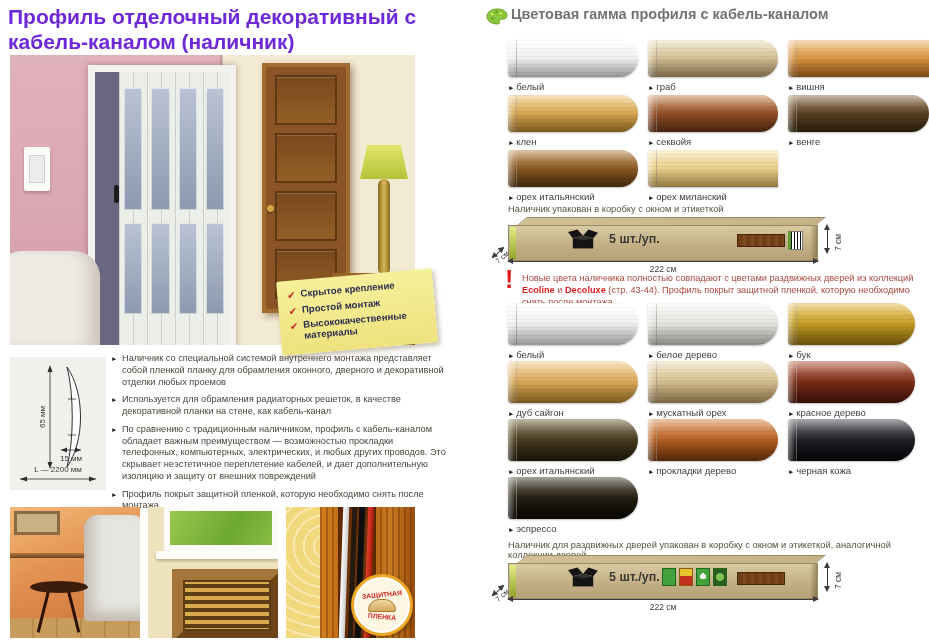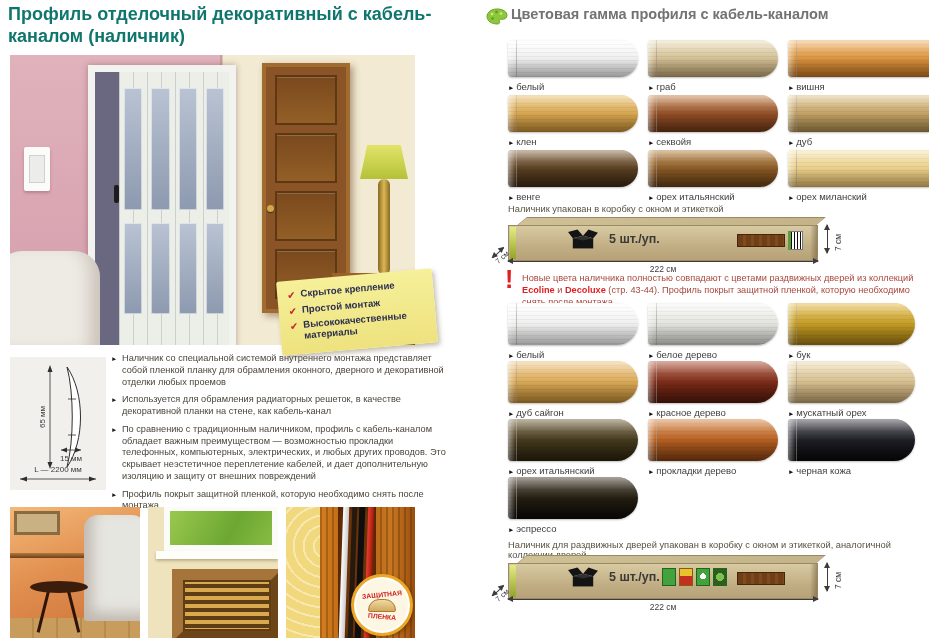--- a/index.html
+++ b/index.html
@@ -1,20 +1,20 @@
 <!DOCTYPE html>
 <html><head>
 <meta charset="utf-8">
 <style>
   html,body{margin:0;padding:0;background:#fff;}
   .page{position:relative;width:929px;height:641px;background:#fff;overflow:hidden;
         font-family:"Liberation Sans","DejaVu Sans",sans-serif;color:#4a443a;}
   
-  .ltitle{position:absolute;left:8px;top:4px;width:445px;margin:0;font-size:18px;
-          font-weight:700;color:#0f766e;line-height:1.2;}
+  .ltitle{position:absolute;left:8px;top:4px;width:445px;margin:0;font-size:21px;
+          font-weight:700;color:#6d28d9;line-height:1.2;}
   .photo-main{position:absolute;left:10px;top:55px;width:405px;height:290px;overflow:hidden;background:#f2ead2;}
   .pink-wall{position:absolute;left:0;top:0;width:212px;height:100%;background:linear-gradient(180deg,#e0b2bc,#d49dab);}
   .corner{position:absolute;left:210px;top:0;width:3px;height:100%;background:rgba(120,80,60,.22);}
   .switch{position:absolute;left:14px;top:92px;width:26px;height:44px;background:#fbfbf9;border-radius:2px;box-shadow:0 2px 3px rgba(120,60,70,.35);}
   .switch::after{content:"";position:absolute;left:5px;top:8px;right:5px;bottom:8px;background:#ececea;border:1px solid #d0d0ce;}
   .opening{position:absolute;left:78px;top:10px;width:148px;height:290px;background:#6a6880;border:7px solid #f2f2ee;box-sizing:border-box;box-shadow:0 0 6px rgba(100,50,60,.4);}
   .fold{position:absolute;left:24px;top:0;right:0;bottom:0;
         background:#eceee8;}
   .fold::before{content:"";position:absolute;inset:0;background:repeating-linear-gradient(90deg,rgba(60,60,80,.18) 0 1px,rgba(255,255,255,0) 1px 14px);}
   .glass{position:absolute;left:5px;right:5px;top:16px;bottom:34px;display:grid;grid-template-columns:repeat(4,1fr);grid-template-rows:1.35fr 1fr;gap:13px 9px;}
@@ -265,27 +265,20 @@
         <div class="lbl">клен</div>
       </div>
     <div class="cell">
         <div class="sw" style="background: linear-gradient(rgb(196, 132, 80) 0%, rgb(147, 79, 38) 48%, rgb(94, 47, 18) 100%);">
           <div class="cap"></div>
           <div class="sheen"></div>
         </div>
         <div class="lbl">секвойя</div>
       </div>
     <div class="cell">
-        <div class="sw flat" style="background: linear-gradient(rgb(223, 196, 140) 0%, rgb(194, 162, 101) 48%, rgb(143, 115, 64) 100%);">
-          <div class="cap"></div>
-          <div class="sheen"></div>
-        </div>
-        <div class="lbl">дуб</div>
-      </div>
-    <div class="cell">
         <div class="sw" style="background: linear-gradient(rgb(140, 108, 72) 0%, rgb(90, 64, 34) 48%, rgb(53, 35, 16) 100%);">
           <div class="cap"></div>
           <div class="sheen"></div>
         </div>
         <div class="lbl">венге</div>
       </div>
     <div class="cell">
         <div class="sw" style="background: linear-gradient(rgb(181, 128, 63) 0%, rgb(138, 90, 36) 48%, rgb(87, 53, 19) 100%);">
           <div class="cap"></div>
           <div class="sheen"></div>
@@ -355,32 +348,32 @@
         <div class="lbl">бук</div>
       </div>
     <div class="cell">
         <div class="sw" style="background: linear-gradient(rgb(238, 197, 131) 0%, rgb(217, 169, 87) 48%, rgb(163, 118, 44) 100%);">
           <div class="cap"></div>
           <div class="sheen"></div>
         </div>
         <div class="lbl">дуб сайгон</div>
       </div>
     <div class="cell">
+        <div class="sw" style="background: linear-gradient(rgb(236, 218, 176) 0%, rgb(214, 191, 144) 48%, rgb(163, 136, 92) 100%);">
+          <div class="cap"></div>
+          <div class="sheen"></div>
+        </div>
+        <div class="lbl">мускатный орех</div>
+      </div>
+    <div class="cell">
         <div class="sw" style="background: linear-gradient(rgb(171, 78, 50) 0%, rgb(125, 43, 23) 48%, rgb(70, 21, 10) 100%);">
           <div class="cap"></div>
           <div class="sheen"></div>
         </div>
         <div class="lbl">красное дерево</div>
-      </div>
-    <div class="cell">
-        <div class="sw" style="background: linear-gradient(rgb(236, 218, 176) 0%, rgb(214, 191, 144) 48%, rgb(163, 136, 92) 100%);">
-          <div class="cap"></div>
-          <div class="sheen"></div>
-        </div>
-        <div class="lbl">мускатный орех</div>
       </div>
     <div class="cell">
         <div class="sw" style="background: linear-gradient(rgb(112, 96, 58) 0%, rgb(70, 58, 29) 48%, rgb(36, 29, 12) 100%);">
           <div class="cap"></div>
           <div class="sheen"></div>
         </div>
         <div class="lbl">орех итальянский</div>
       </div>
     <div class="cell">
         <div class="sw" style="background: linear-gradient(rgb(216, 132, 64) 0%, rgb(182, 96, 34) 48%, rgb(111, 53, 14) 100%);">

